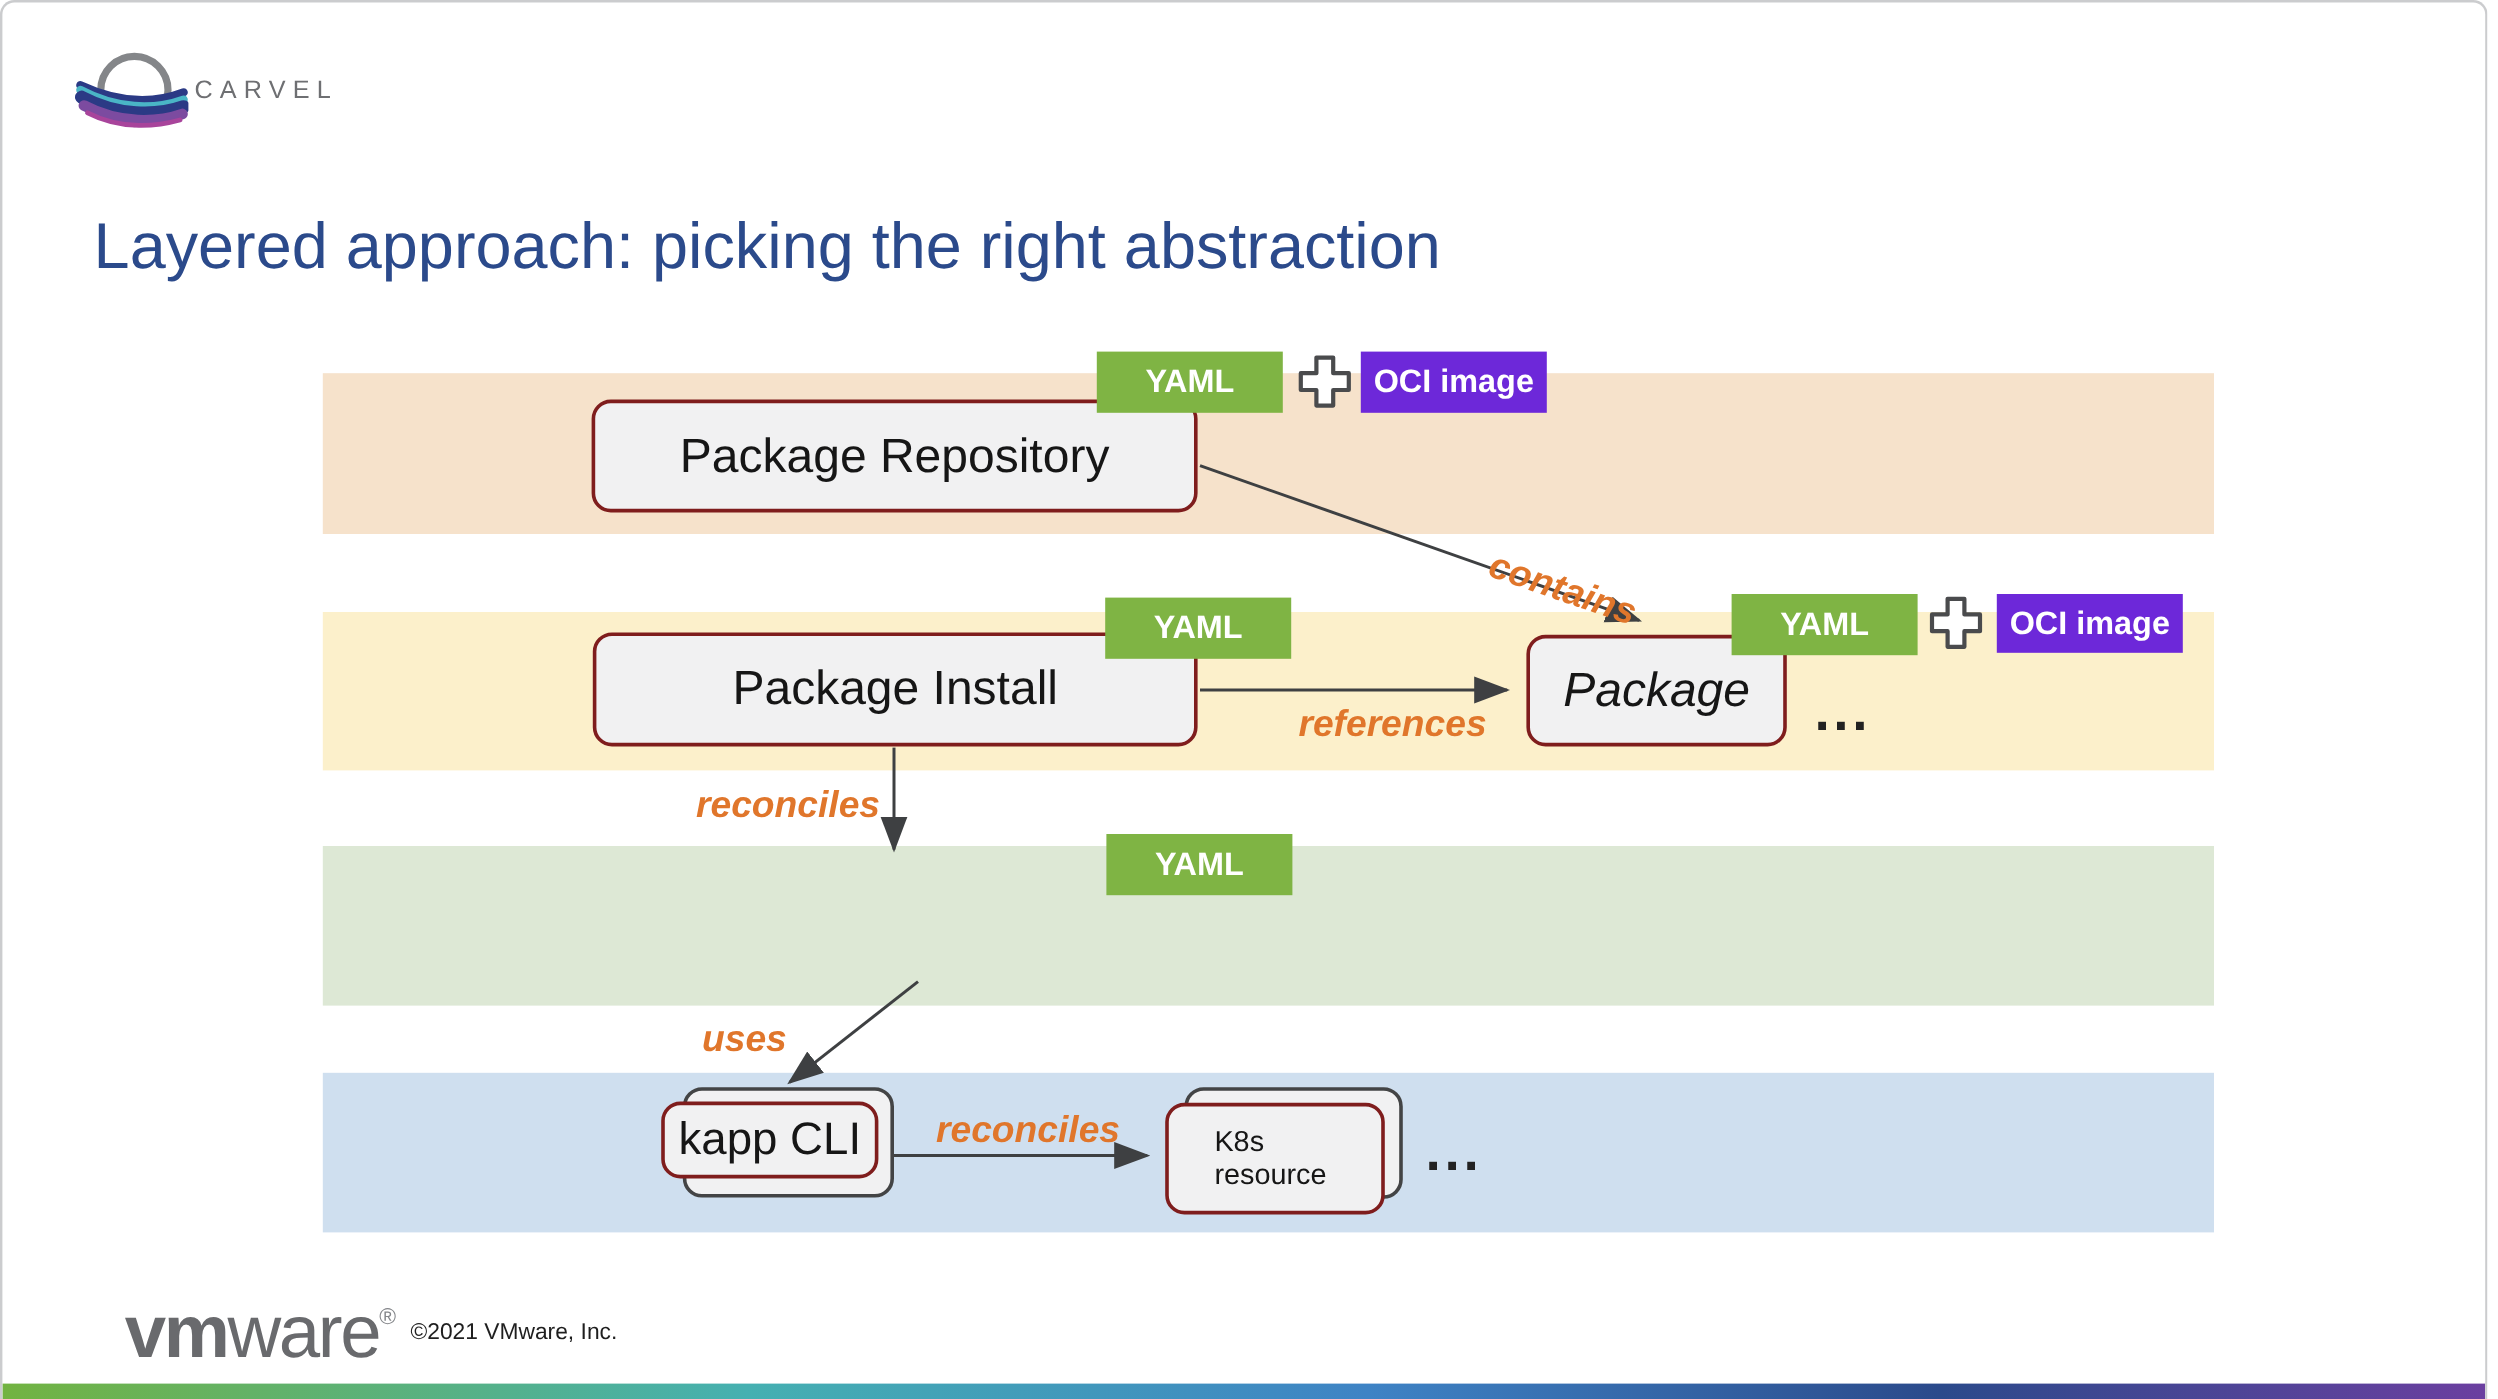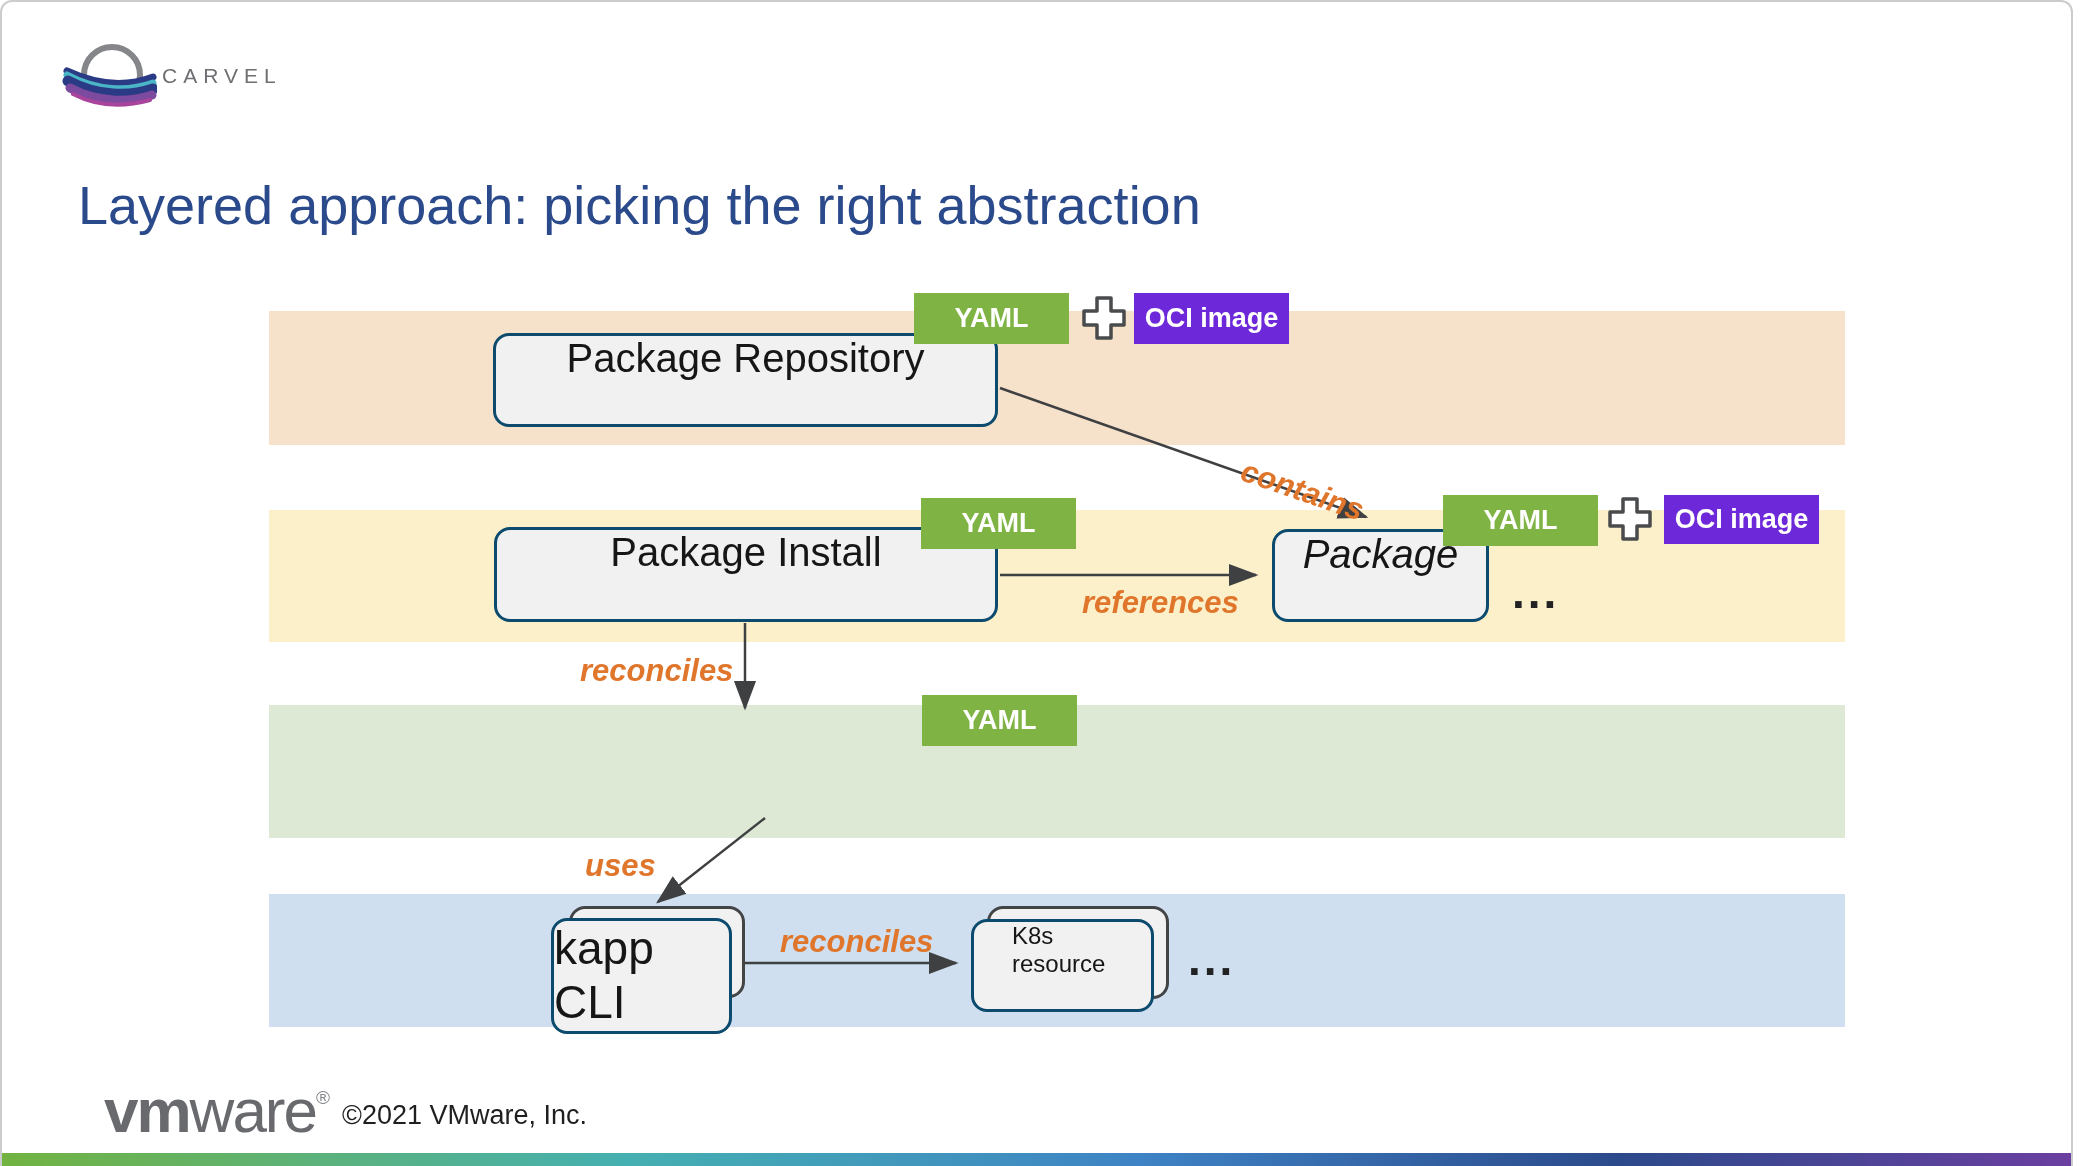--- a/index.html
+++ b/index.html
@@ -15,29 +15,29 @@
   .slide-title{position:absolute;left:76px;top:172px;font-size:54px;color:#2b4a8b;}
 
   
   .band{position:absolute;left:267px;width:1576px;}
   .band-1{top:309px;height:134px;background:#f6e2cb;}
   .band-2{top:508px;height:132px;background:#fcf0cb;}
   .band-3{top:703px;height:133px;background:#dde8d5;}
   .band-4{top:892px;height:133px;background:#cfdfef;}
 
   
-  .node{position:absolute;background:#f1f1f2;border:3px solid #0c4a6e;border-radius:16px;
-        display:flex;justify-content:center;font-size:40px;color:#161616;box-sizing:border-box;}
+  .node{position:absolute;background:#f1f1f2;border:3px solid #7f1d1d;border-radius:16px;
+        display:flex;align-items:center;justify-content:center;font-size:40px;color:#161616;box-sizing:border-box;}
   .node-package-repository{left:491px;top:331px;width:505px;height:94px;}
   .node-package-install{left:492px;top:525px;width:504px;height:95px;}
   .node-package{left:1270px;top:527px;width:217px;height:93px;font-style:italic;}
   .node-app{left:497px;top:720px;width:498px;height:95px;}
   .stack-back{position:absolute;background:#f1f1f2;border:3px solid #434445;border-radius:16px;box-sizing:border-box;}
   .kapp-back{left:567px;top:904px;width:176px;height:92px;}
-  .node-kapp{left:549px;top:916px;width:181px;height:116px;font-size:46px;}
+  .node-kapp{left:549px;top:916px;width:181px;height:64px;font-size:38px;}
   .k8s-back{left:985px;top:904px;width:182px;height:93px;}
   .node-k8s{left:969px;top:917px;width:183px;height:93px;font-size:24px;line-height:1.15;
             justify-content:flex-start;padding-left:38px;text-align:left;}
 
   
   .badge{position:absolute;height:51px;width:155px;display:flex;align-items:center;justify-content:center;
          color:#fff;font-weight:bold;font-size:27px;text-align:right;}
   .badge-yaml{background:#7fb444;}
   .badge-oci{background:#6d28d9;}
   .badge-yaml-1{left:912px;top:291px;}
@@ -61,21 +61,21 @@
   .ellipsis{position:absolute;font-weight:bold;font-size:46px;color:#222;letter-spacing:3px;}
   .ellipsis-package{left:1510px;top:563px;}
   .ellipsis-k8s{left:1186px;top:930px;}
 
   .arrows{position:absolute;left:0;top:0;width:2082px;height:1166px;pointer-events:none;}
 
   
   .vmware-logo{position:absolute;left:102px;top:1078px;font-size:62px;color:#696a6d;letter-spacing:-2px;line-height:1;}
   .vmware-logo b{font-weight:700;}
   .vmware-logo .reg{font-size:19px;vertical-align:28px;letter-spacing:0;color:#84868a;}
-  .copyright{position:absolute;left:340px;top:1098px;font-size:27px;color:#1f1f1f;}
+  .copyright{position:absolute;left:340px;top:1098px;font-size:19px;color:#1f1f1f;}
   .gradient-bar{position:absolute;left:0;bottom:0;width:100%;height:13px;
     background:linear-gradient(90deg,#72b341 0%,#45b0b1 30%,#3e83c5 55%,#2b4a8b 78%,#6b3fa0 100%);}
 </style>
 </head>
 <body>
 
 <div class="window">
 
   <svg class="carvel-logo" viewBox="0 0 95 70" aria-hidden="true">
     <circle cx="50" cy="34" r="28" fill="none" stroke="#848689" stroke-width="6"></circle>

